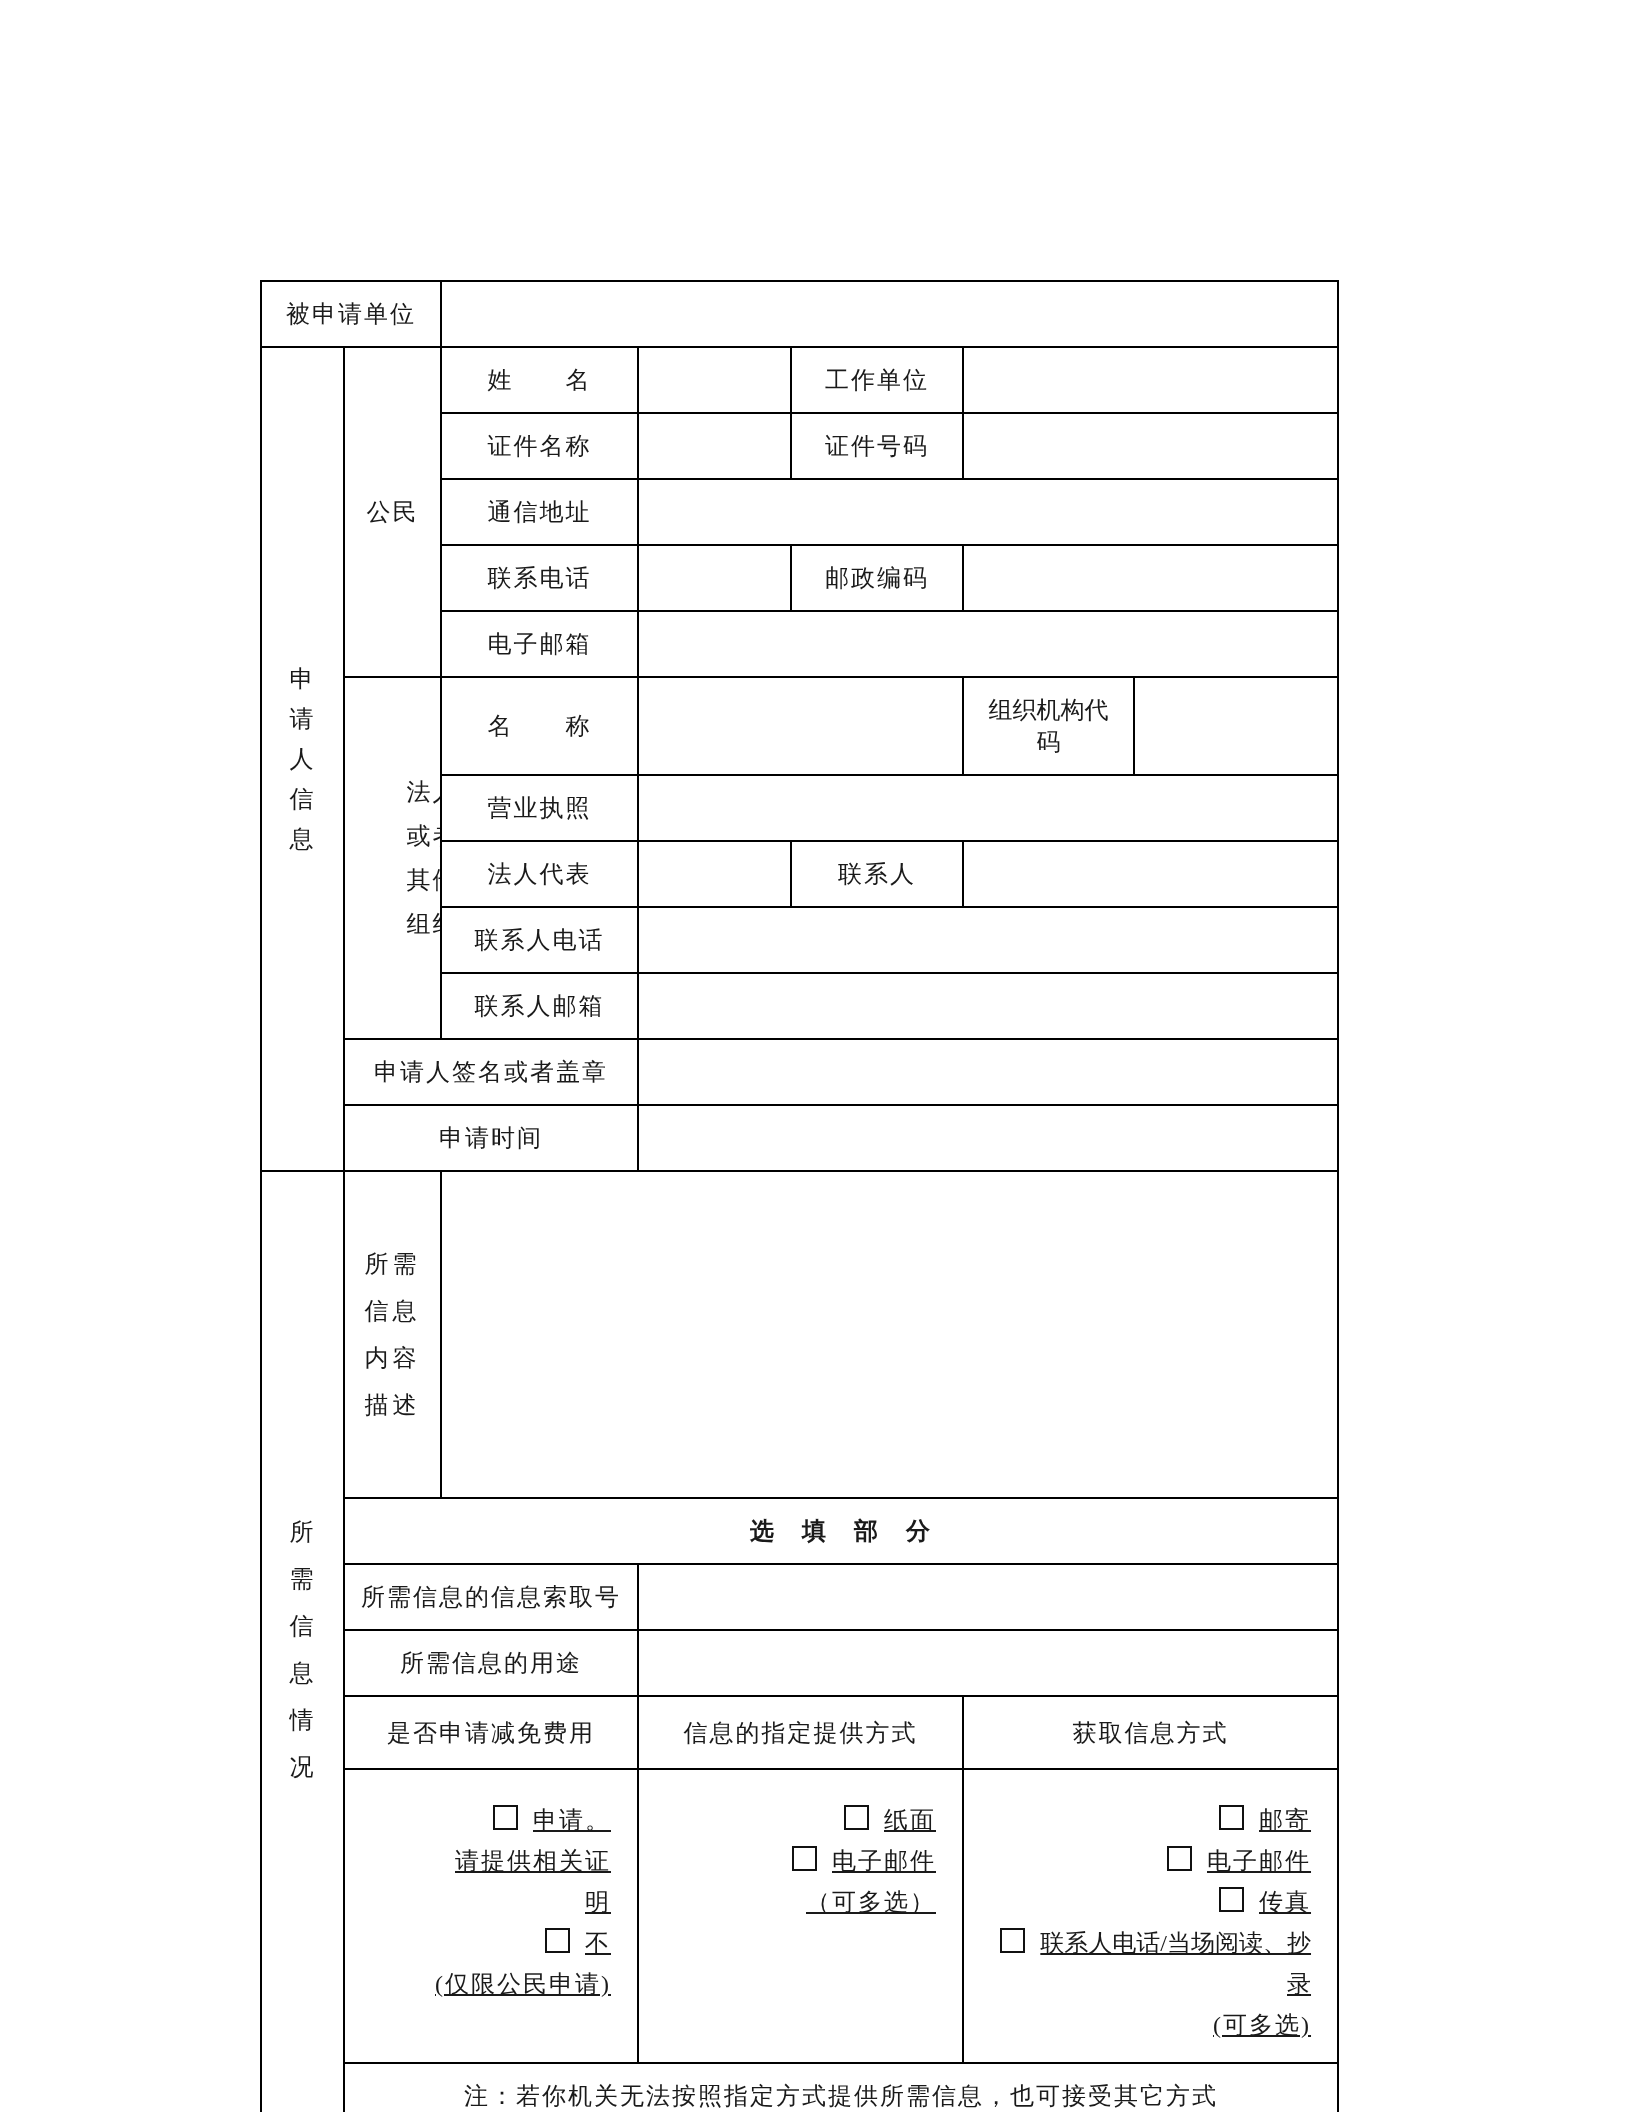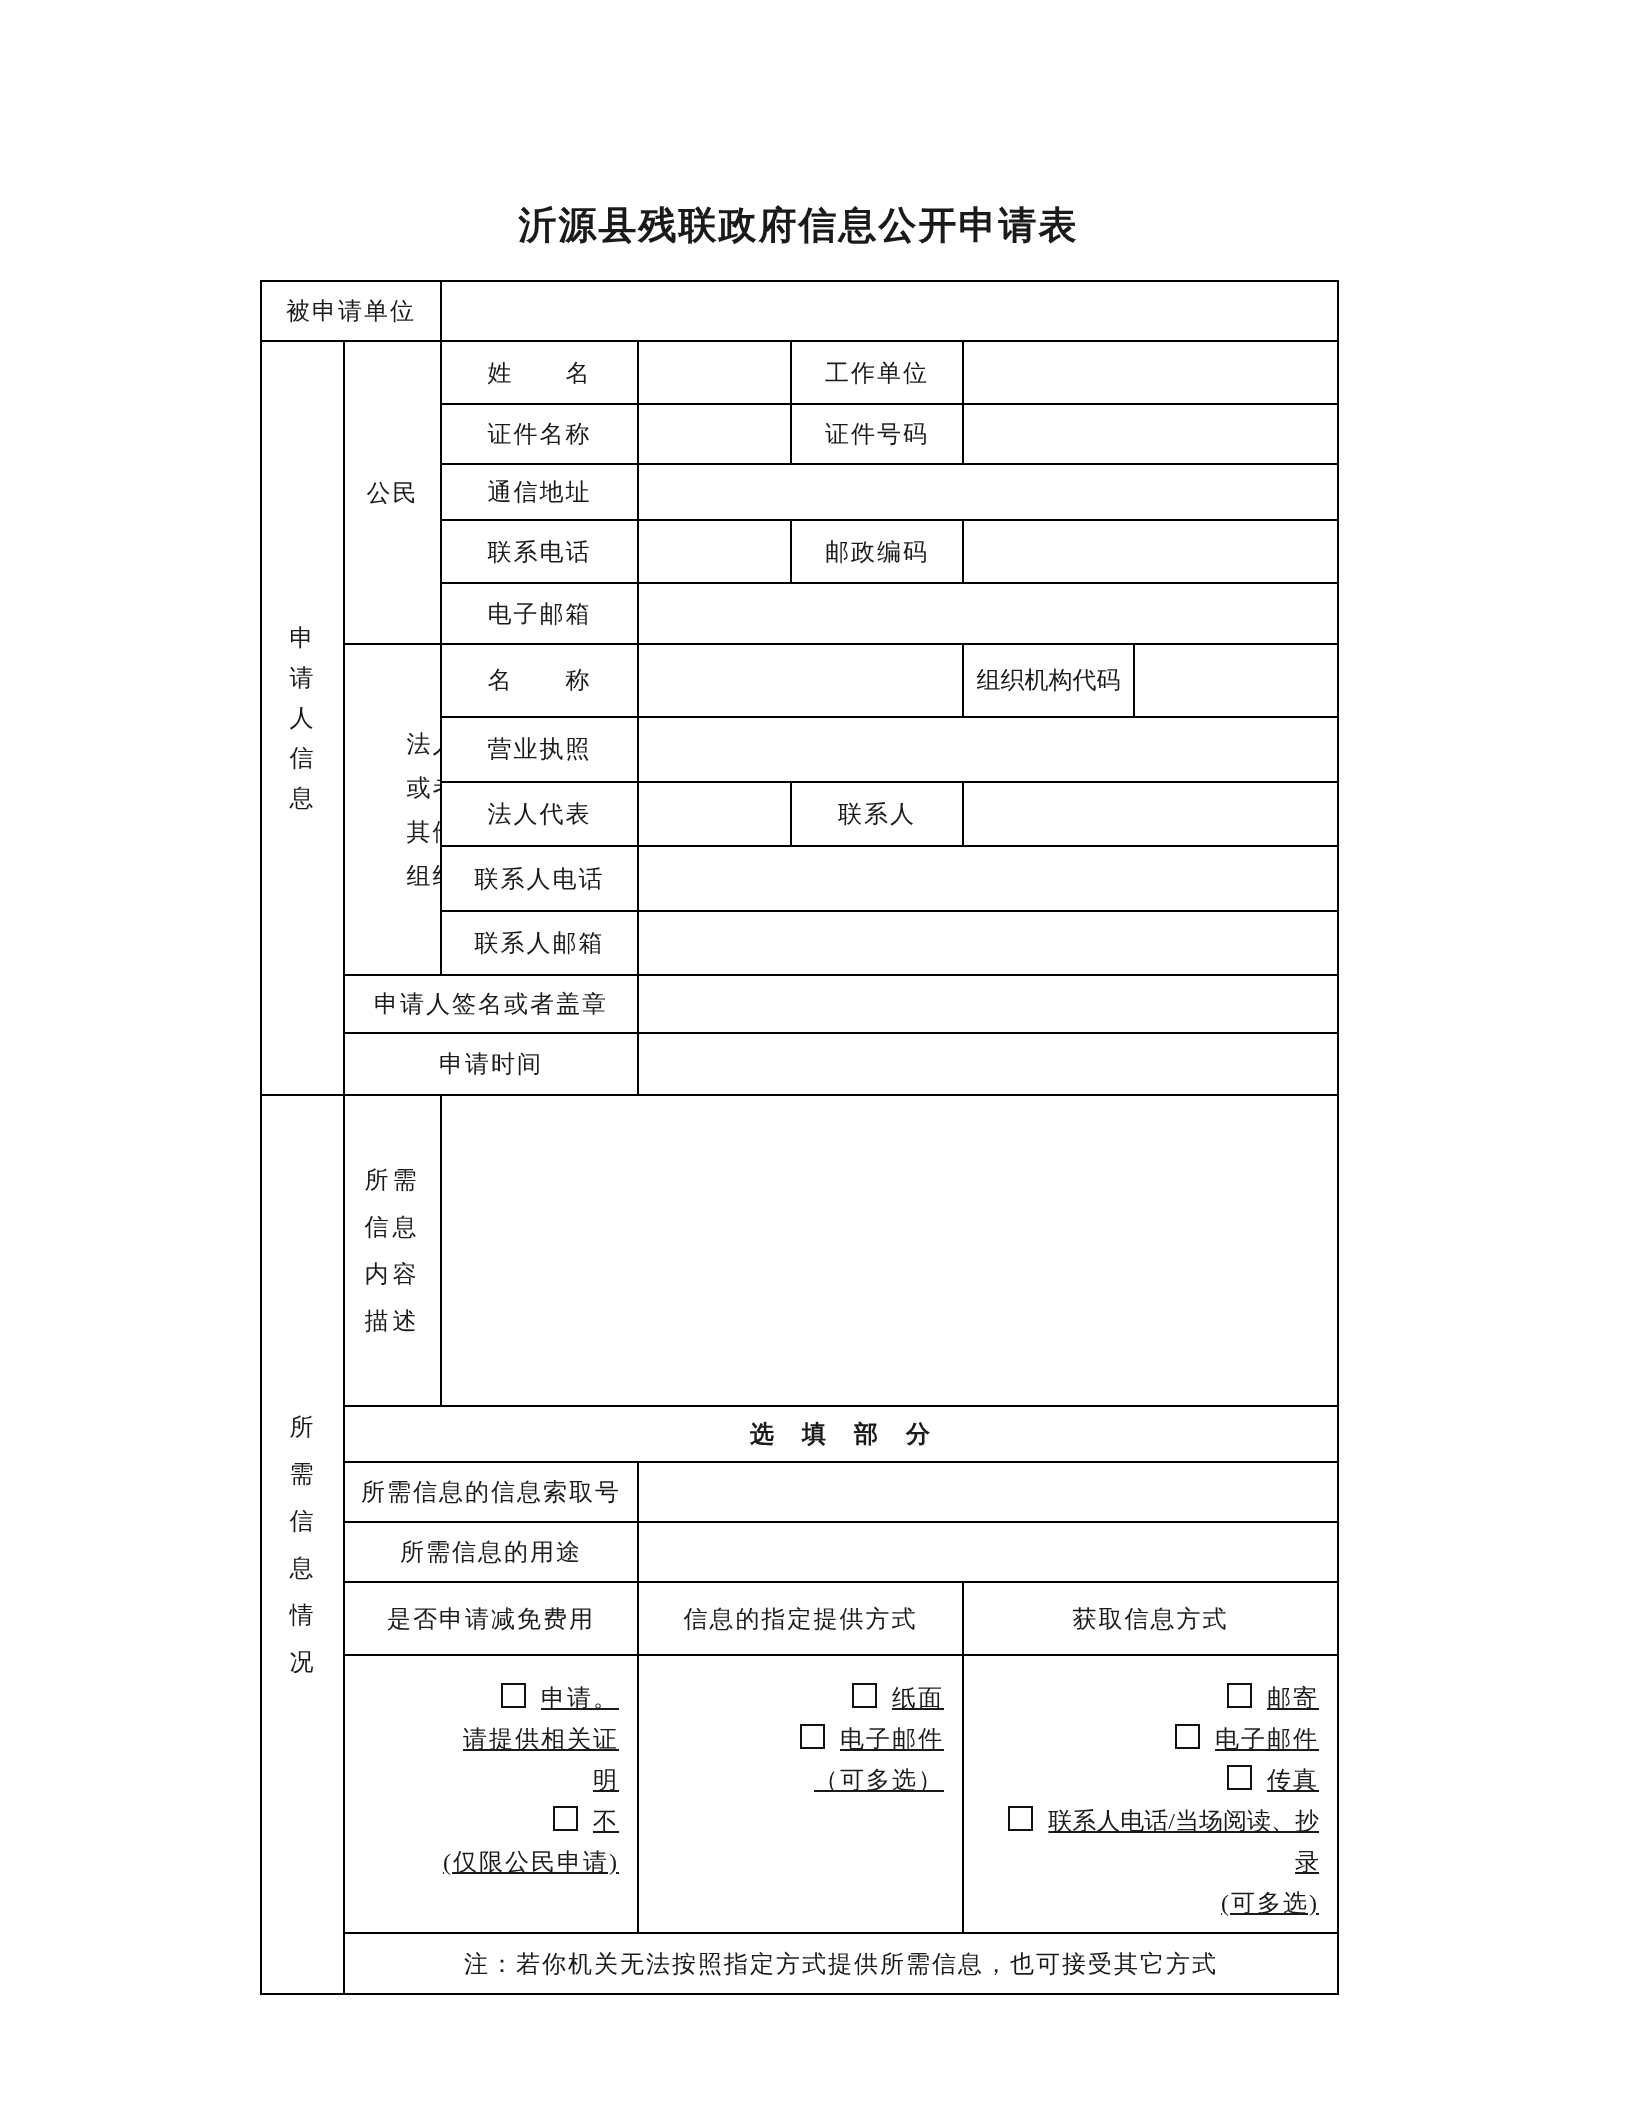--- a/index.html
+++ b/index.html
@@ -21,21 +21,21 @@
   }
   table.form{
     position:absolute;
     left:260px;top:280px;
     border-collapse:collapse;
     table-layout:fixed;
     width:1077px;
   }
   table.form td{
     border:2px solid #000;
-    padding:8px;
+    padding:16px;
     text-align:center;
     vertical-align:middle;
     font-size:24px;
     letter-spacing:2px;
     overflow:hidden;
   }
   td.blank{background:#fff;}
   .vflex{
     display:flex;flex-direction:column;
     align-items:center;justify-content:center;
@@ -72,21 +72,20 @@
   }
   .indent1{padding-left:72px;}
   .noindent{padding-left:2px;}
   .note-cell{letter-spacing:3px;}
 </style>
 </head>
 <body>
 
 <div class="page">
 
-  <div class="doc-title">沂源县残联政府信息公开申请表</div>
 
   <table class="form">
     <colgroup>
       <col style="width:83px">
         <col style="width:97px">
         <col style="width:197px">
       <col style="width:153px">
         <col style="width:172px">
         <col style="width:171px">
       <col style="width:204px">

